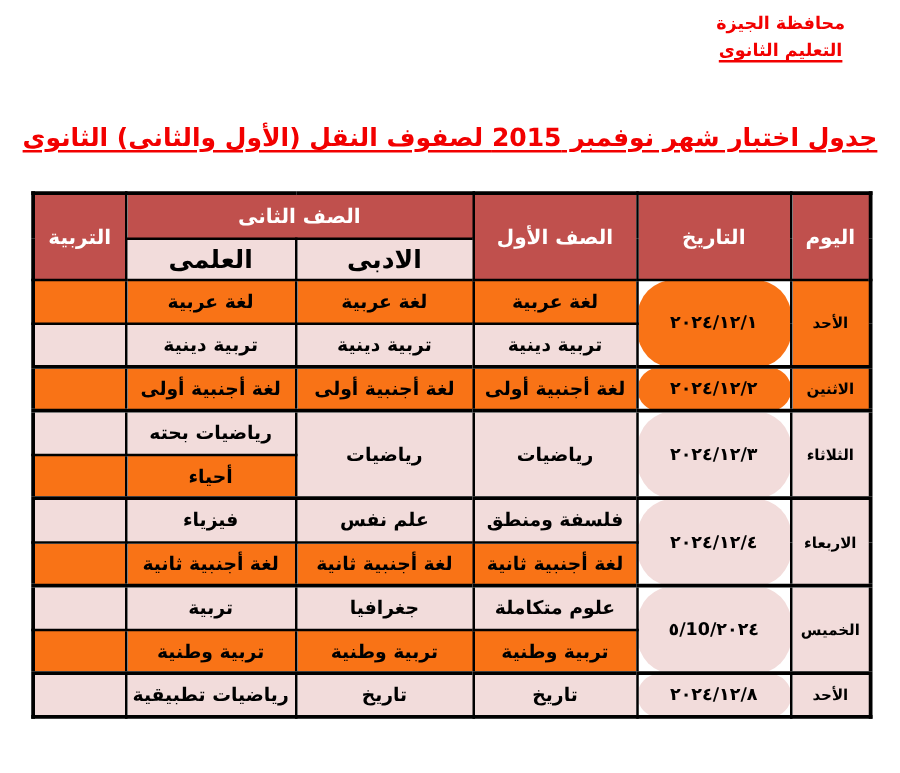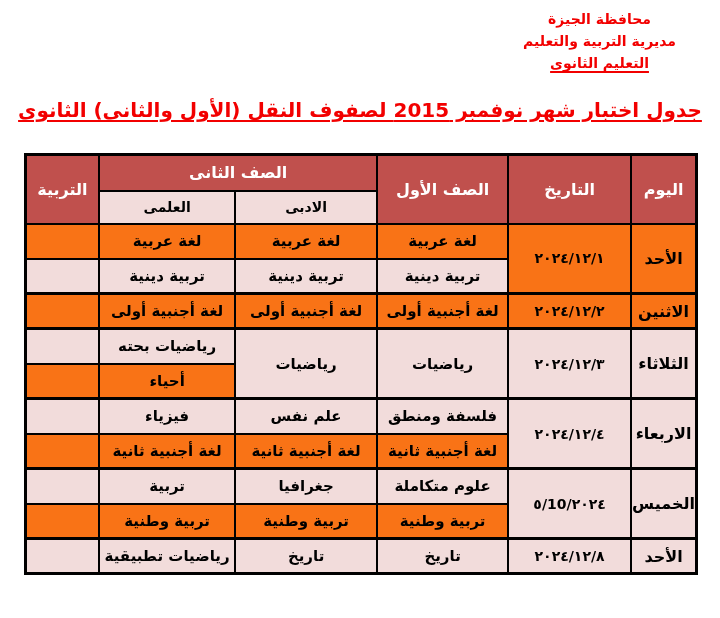--- a/index.html
+++ b/index.html
@@ -38,34 +38,33 @@
     border:2px solid var(--border-color);
     text-align:center;vertical-align:middle;
     font-weight:bold;color:#000;font-size:15px;
     padding:0;overflow:hidden;white-space:nowrap;
     background:#f97316;
   }
   .schedule thead tr.h1{height:36px;}
   .schedule thead tr.h2{height:33px;}
   .schedule tbody tr{height:35px;}
   th.red{background:var(--table-header-bg);color:var(--header-text);font-size:16px;}
-  th.sub{background:var(--pink-bg);color:#000;font-size:14px;}
+  th.sub{background:var(--pink-bg);color:#000;font-size:20px;}
   td.p{background:var(--pink-bg);}
-  td.date-cell{letter-spacing:1px;font-size:14px;}
-  td.day-cell{font-size:16px;}
+  td.date-cell{letter-spacing:1px;font-size:14px;border-radius:29px;}
+  td.day-cell{font-size:12px;}
   tr.day-start td{border-top:3px solid var(--border-color);}
 </style>
 </head>
 <body>
 
 <div class="page">
 
   <div class="org-header">
     <div>محافظة الجيزة</div>
-    <div>مديرية التربية والتعليم</div>
     <div class="underlined">التعليم الثانوى</div>
   </div>
 
   <div class="doc-title underlined">جدول اختبار شهر نوفمبر 2015 لصفوف النقل (الأول والثانى) الثانوى</div>
 
   <table class="schedule">
     <colgroup>
       <col style="width:64px">
         <col style="width:123px">
         <col style="width:131px">

